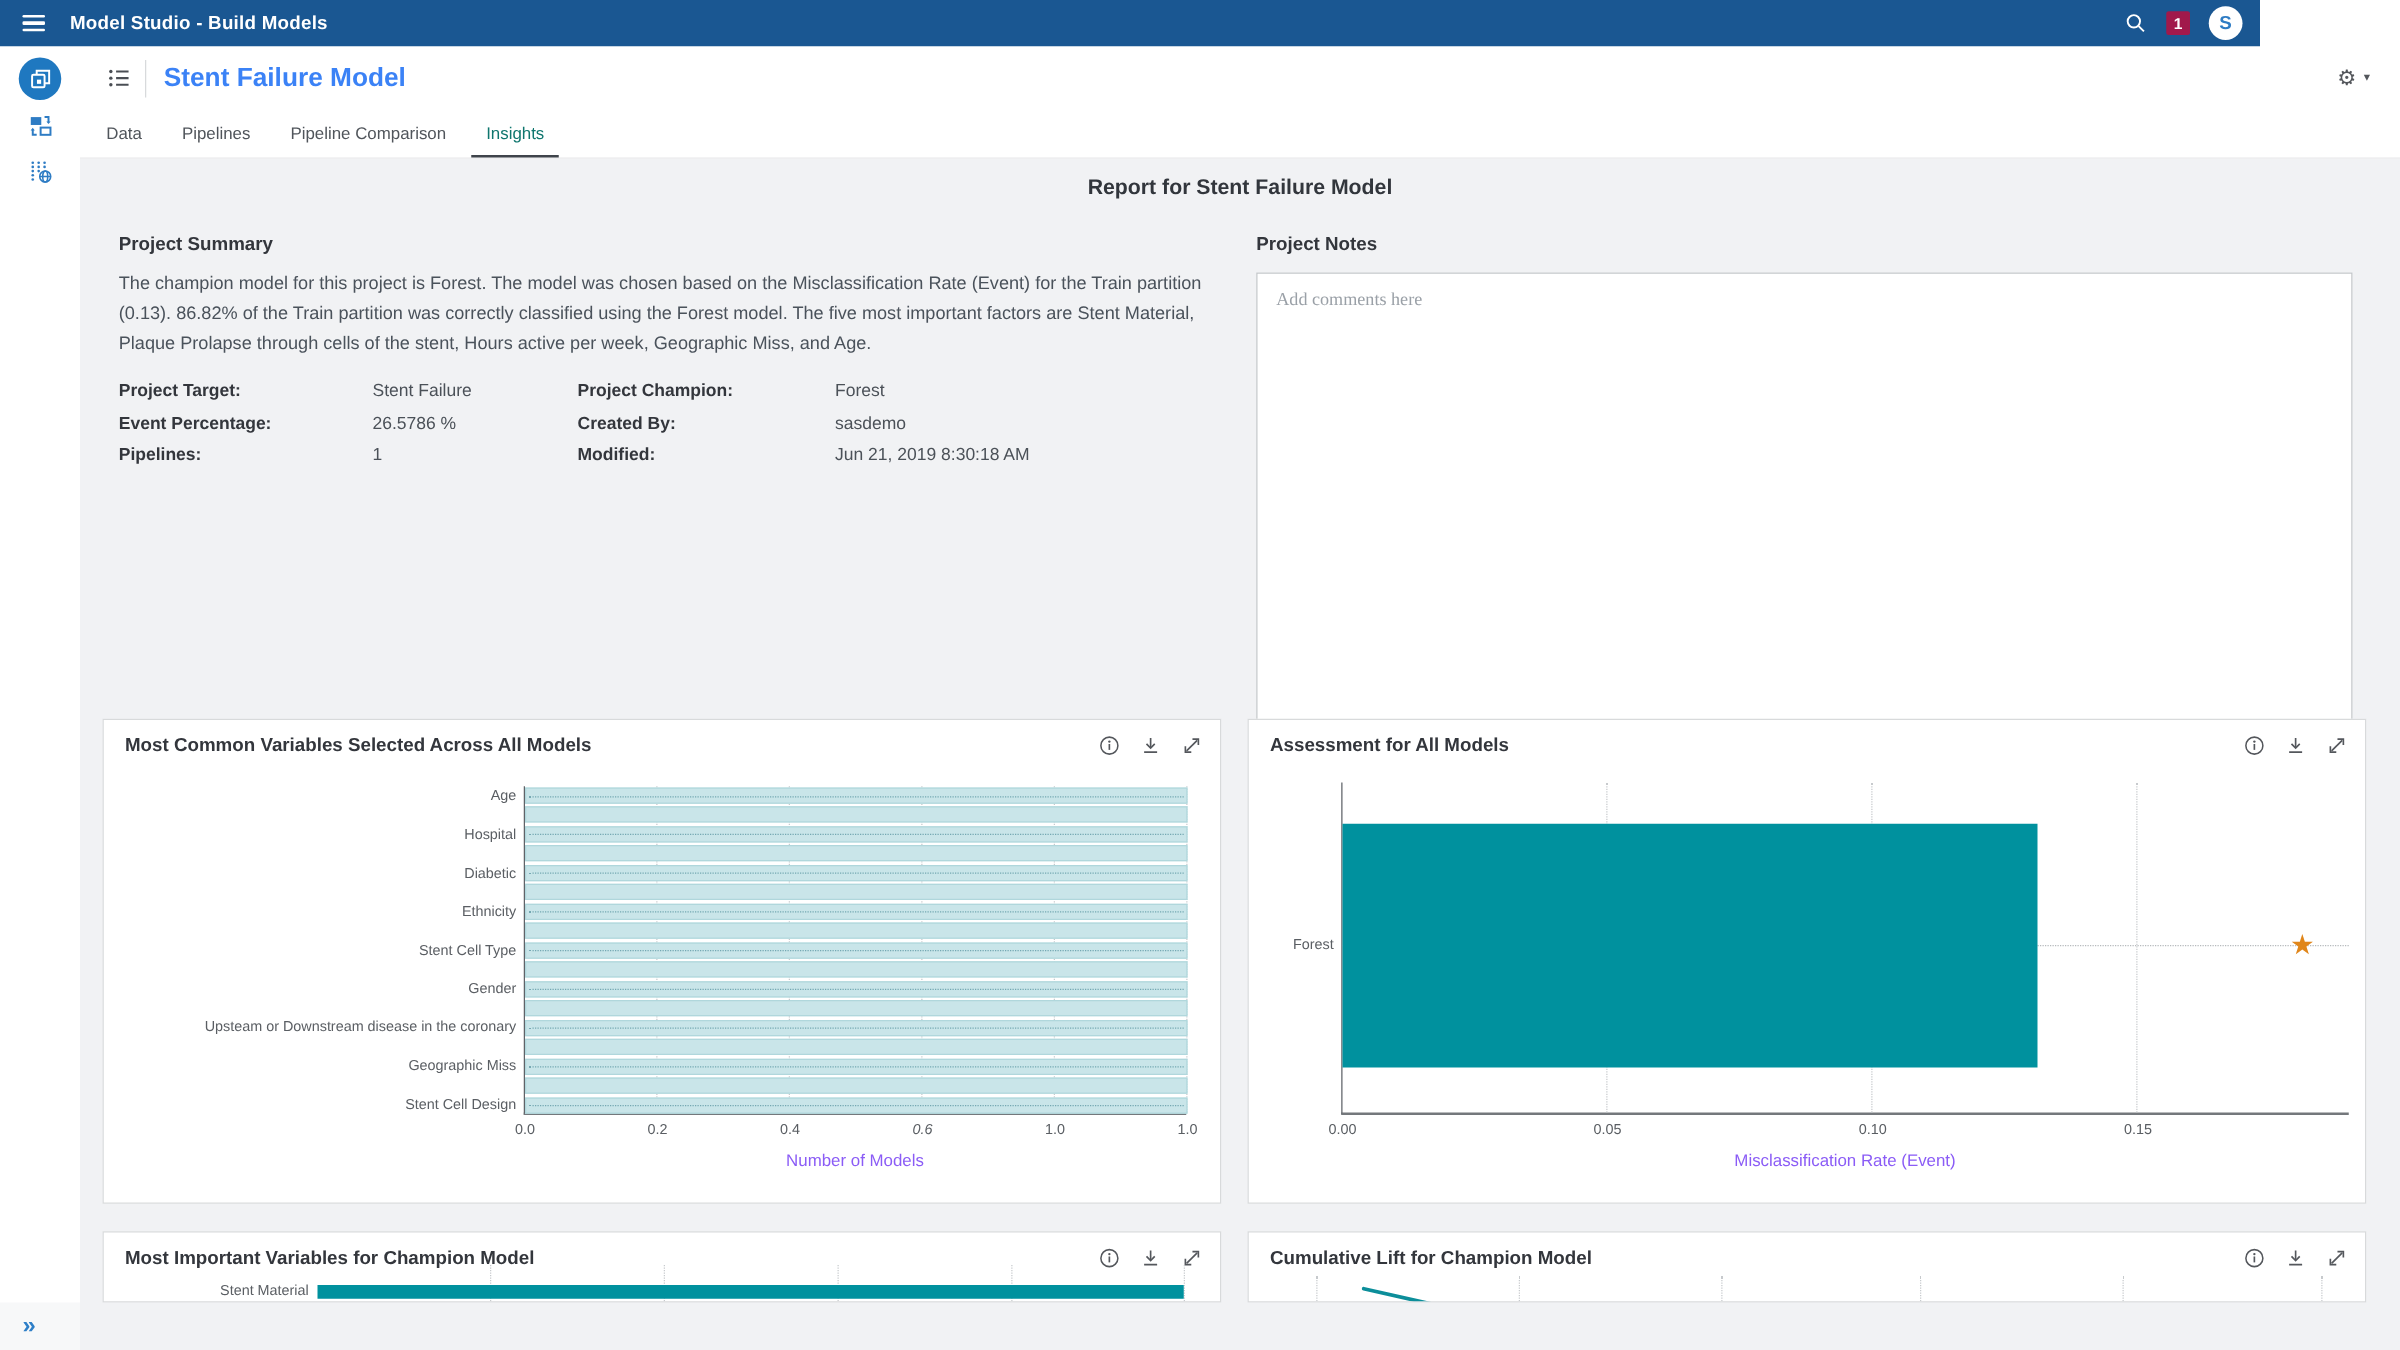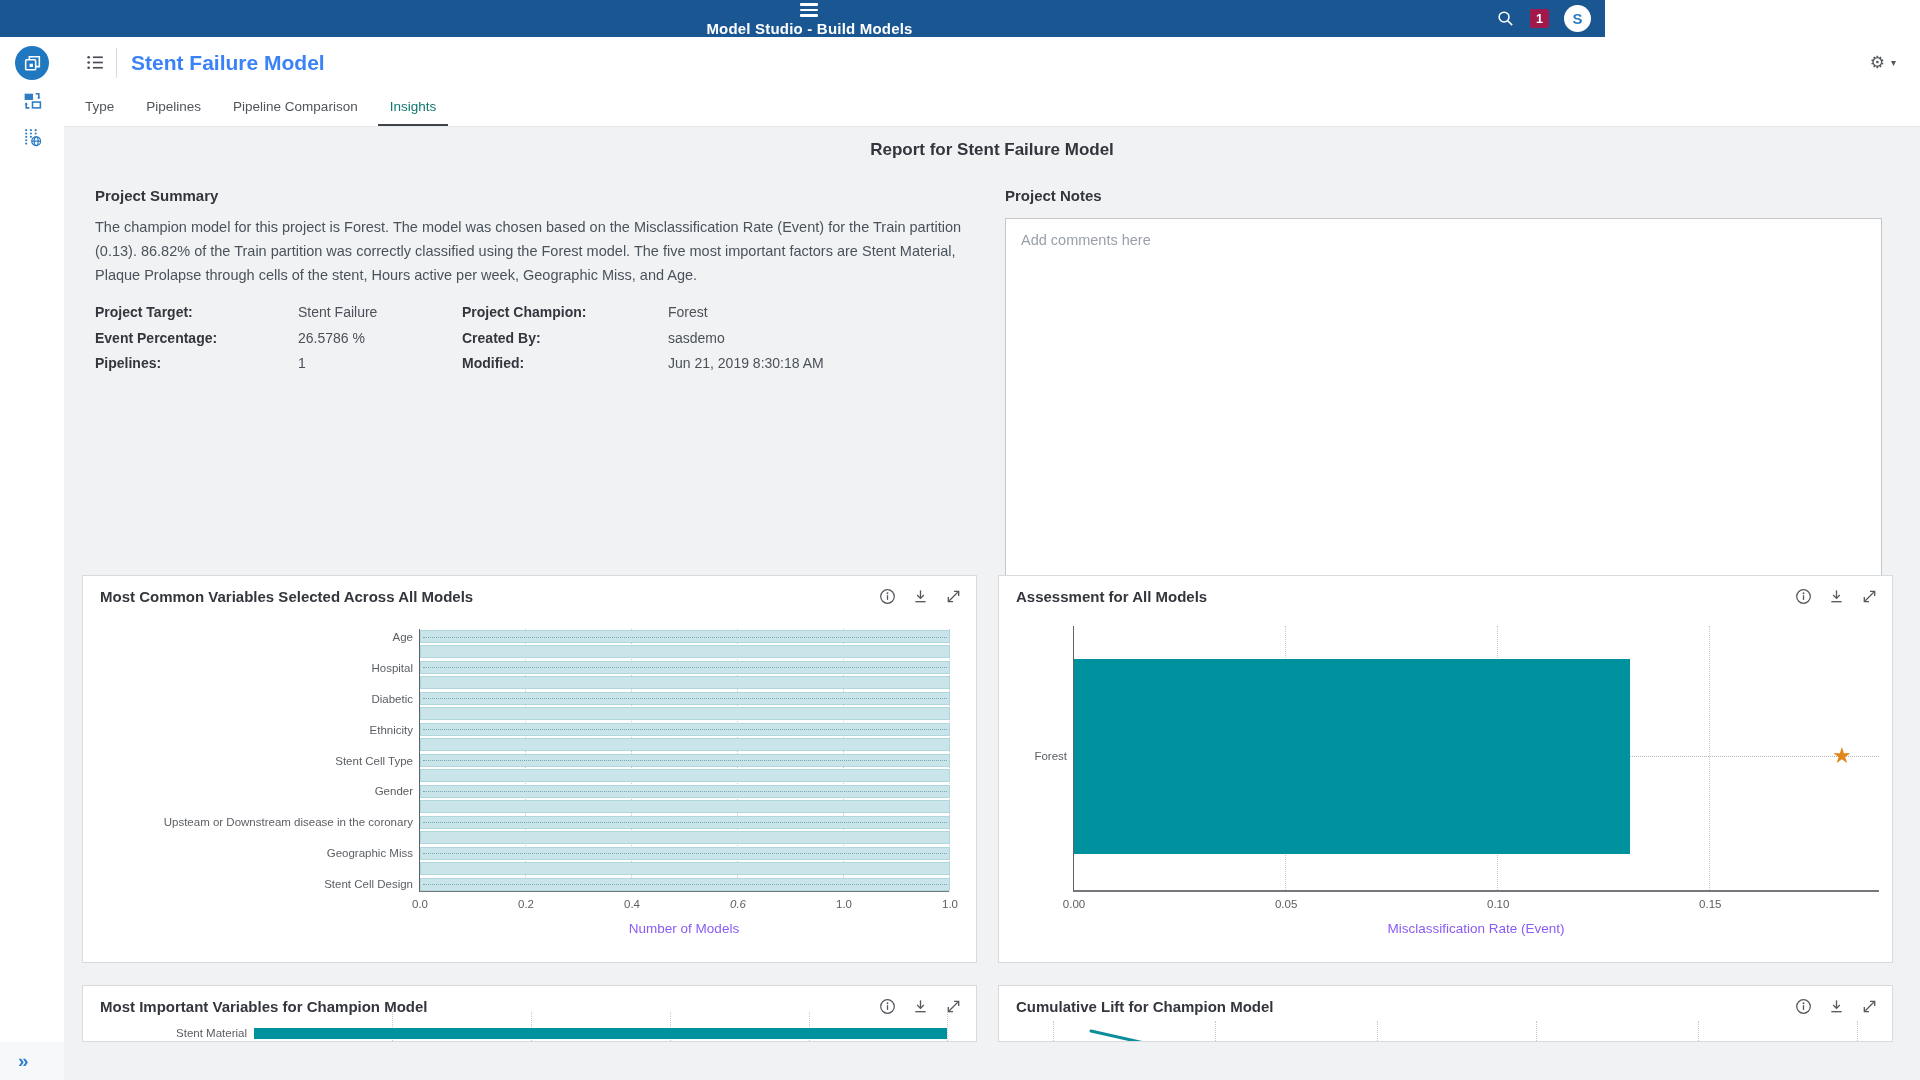--- a/index.html
+++ b/index.html
@@ -1,20 +1,20 @@
 <!DOCTYPE html>
 <html><head>
 <meta charset="utf-8">
 <title>Model Studio - Build Models</title>
 <style>
   *{margin:0;padding:0;box-sizing:border-box;}
   html,body{width:1920px;height:1080px;overflow:hidden;font-family:"Liberation Sans",sans-serif;background:#fff;}
 
   
-  .topbar{position:absolute;left:0;top:0;width:1605px;height:37px;background:#1a5792;display:flex;align-items:center;z-index:20;flex-direction:column;}
+  .topbar{position:absolute;left:0;top:0;width:1808px;height:37px;background:#1a5792;display:flex;align-items:center;z-index:20;}
   .hamburger{margin-left:18px;width:24px;height:20px;display:flex;flex-direction:column;justify-content:center;gap:3px;cursor:pointer;}
   .hamburger span{display:block;width:18px;height:2.6px;background:#fff;border-radius:1px;}
   .topbar-title{margin-left:14px;color:#fff;font-size:15px;font-weight:700;letter-spacing:.2px;}
   .topbar-right{position:absolute;right:14px;top:0;height:37px;display:flex;align-items:center;gap:15px;}
   .search-btn{width:19px;height:19px;cursor:pointer;}
   .badge{width:19px;height:19px;background:#a1194b;color:#fff;font-size:12.5px;font-weight:700;border-radius:2px;display:flex;align-items:center;justify-content:center;cursor:pointer;}
   .avatar{width:27px;height:27px;background:#fff;color:#2e7cc4;font-size:15px;font-weight:700;border-radius:50%;display:flex;align-items:center;justify-content:center;cursor:pointer;}
 
   
   .sidebar{position:absolute;left:0;top:37px;width:64px;bottom:0;background:#fff;display:flex;flex-direction:column;align-items:center;z-index:10;}
@@ -38,21 +38,21 @@
   
   .content{position:absolute;left:64px;top:127px;right:0;bottom:0;background:#f1f2f4;}
   .report-title{position:absolute;top:13px;left:0;right:0;text-align:center;font-size:17px;font-weight:700;color:#32363c;}
   .sec-heading{position:absolute;font-size:15px;font-weight:700;color:#33363c;}
   #summary-heading{left:31px;top:60px;}
   #notes-heading{left:941px;top:60px;}
   .summary-text{position:absolute;left:31px;top:88px;width:874px;font-size:14.5px;line-height:24px;color:#4a525b;}
   .kv-grid{position:absolute;left:31px;top:177px;display:grid;grid-template-columns:203px 164px 206px auto;row-gap:9.5px;font-size:14px;}
   .kv-label{font-weight:700;color:#33363c;}
   .kv-value{color:#4b5158;}
-  .notes-input{position:absolute;left:941px;top:91px;width:877px;height:400px;border:1px solid #c4c7ca;background:#fff;resize:none;font-family:Liberation Sans, sans-serif;font-size:14.5px;color:#3a3f45;padding:13px 15px;outline:none;}
+  .notes-input{position:absolute;left:941px;top:91px;width:877px;height:400px;border:1px solid #c4c7ca;background:#fff;resize:none;font-family:Liberation Serif, serif;font-size:14.5px;color:#3a3f45;padding:13px 15px;outline:none;}
   .notes-input::placeholder{color:#9aa0a7;}
 
   
   .card{position:absolute;width:895px;background:#fff;border:1px solid #d8dadb;padding-left:36px;}
   #cardA{left:18px;top:448px;height:388px;}
   #cardB{left:934px;top:448px;height:388px;}
   #cardC{left:18px;top:858px;height:57px;overflow:hidden;}
   #cardD{left:934px;top:858px;height:57px;overflow:hidden;}
   .card-header{position:absolute;top:0;left:0;right:0;height:40px;display:flex;align-items:center;justify-content:space-between;padding:0 14px 0 17px;}
   .card-title{font-size:15px;font-weight:700;color:#33363c;}
@@ -156,21 +156,21 @@
       </svg></span>
   <div class="vdiv"></div>
   <h1 class="page-title">Stent Failure Model</h1>
   <div class="header-actions">
     <span class="gear">⚙</span>
     <span class="caret">▾</span>
   </div>
 </div>
 
 <div class="tabs">
-  <div class="tab">Type</div>
+  <div class="tab">Data</div>
   <div class="tab">Pipelines</div>
   <div class="tab">Pipeline Comparison</div>
   <div class="tab active">Insights</div>
 </div>
 
 <div class="content">
   <div class="report-title">Report for Stent Failure Model</div>
 
   <div class="sec-heading" id="summary-heading">Project Summary</div>
   <p class="summary-text">The champion model for this project is Forest. The model was chosen based on the Misclassification Rate (Event) for the Train partition (0.13). 86.82% of the Train partition was correctly classified using the Forest model. The five most important factors are Stent Material, Plaque Prolapse through cells of the stent, Hours active per week, Geographic Miss, and Age.</p>

